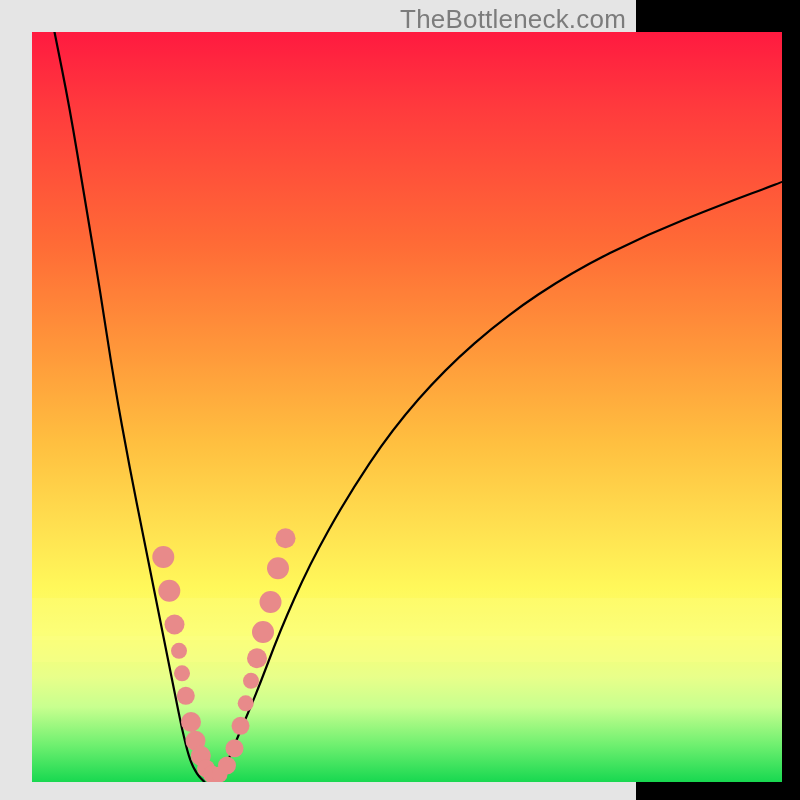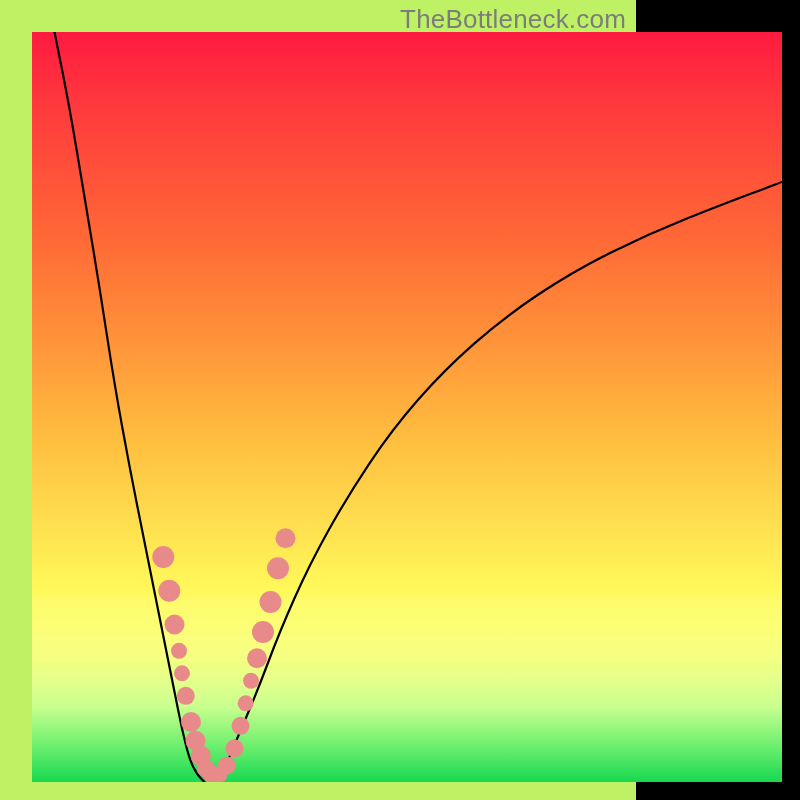--- a/index.html
+++ b/index.html
@@ -10,21 +10,21 @@
     background: #000;
     overflow: hidden;
     font-family: Arial, Helvetica, sans-serif;
   }
   .frame {
     position: absolute;
     left: 0;
     top: 0;
     width: 636px;
     height: 800px;
-    background: #bef264;
+    background: #e5e5e5;
   }
   .plot-area {
     position: absolute;
     left: 32px;
     top: 32px;
     width: 750px;
     height: 750px;
     overflow: hidden;
   }
   .gradient-layer {

